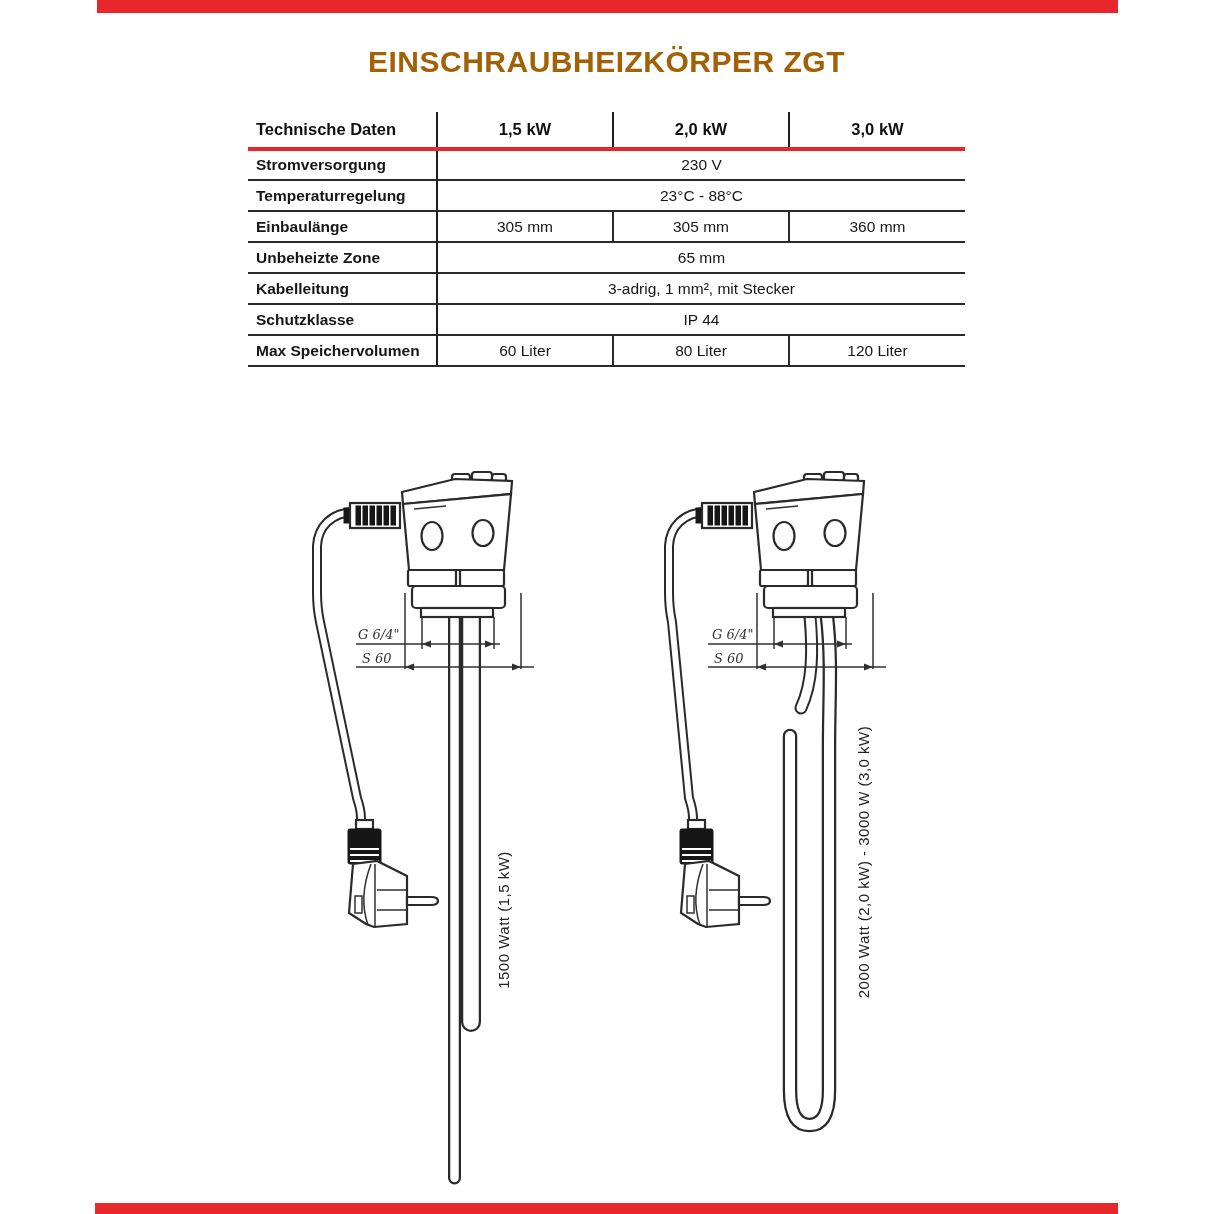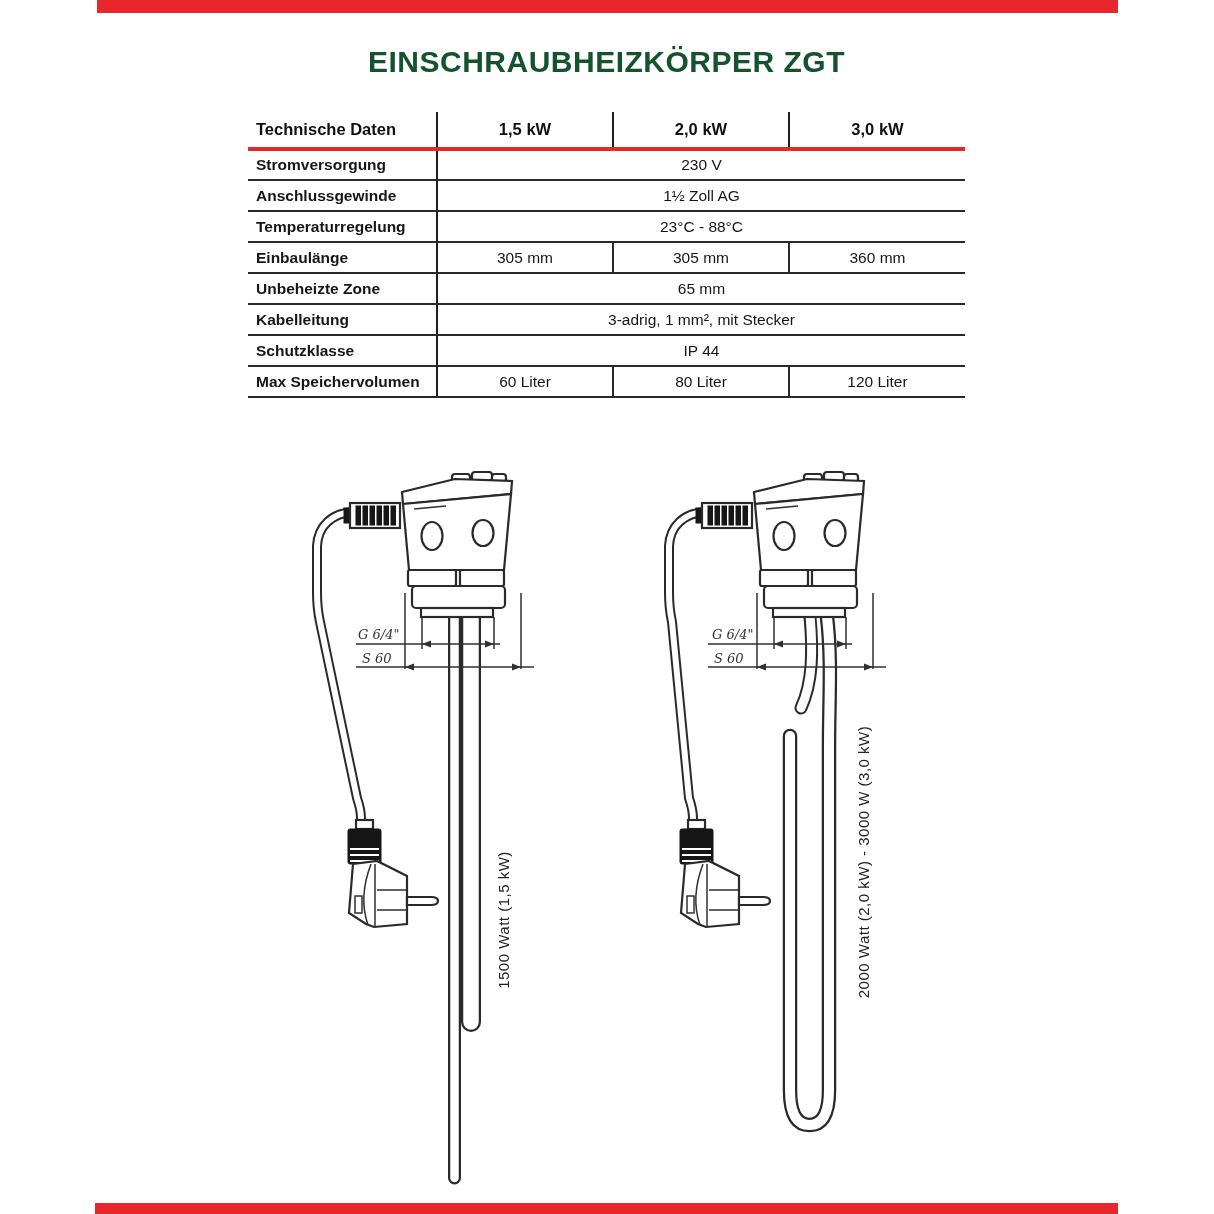--- a/index.html
+++ b/index.html
@@ -6,21 +6,21 @@
   body{
     width:1214px;height:1214px;position:relative;background:#ffffff;
     font-family:"Liberation Sans", sans-serif;color:#161616;overflow:hidden;
   }
   .bar{position:absolute;background:#e8272c;}
   .bar-top{top:0;left:97px;right:96px;height:13px;}
   .bar-bottom{bottom:0;left:95px;right:96px;height:11px;}
 
   .title{
     position:absolute;top:45px;left:248px;width:717px;text-align:center;
-    font-size:30px;font-weight:800;letter-spacing:.5px;color:#14532d;
+    font-size:30px;font-weight:800;letter-spacing:.5px;color:#a16207;
   }
 
   table.specs{
     position:absolute;left:248px;top:112px;width:717px;
     border-collapse:collapse;table-layout:fixed;
   }
   table.specs thead tr{height:37px;}
   table.specs tbody tr{height:31px;}
   table.specs th{
     border-bottom:4px solid #e8272c;font-size:16.5px;font-weight:bold;
@@ -68,24 +68,20 @@
       <th class="lbl">Technische Daten</th>
       <th class="v">1,5 kW</th>
       <th class="v">2,0 kW</th>
       <th class="v">3,0 kW</th>
     </tr>
   </thead>
   <tbody>
     <tr>
       <td class="lbl">Stromversorgung</td>
       <td colspan="3">230 V</td>
-    </tr>
-    <tr>
-      <td class="lbl">Anschlussgewinde</td>
-      <td colspan="3">1½ Zoll AG</td>
     </tr>
     <tr>
       <td class="lbl">Temperaturregelung</td>
       <td colspan="3">23°C - 88°C</td>
     </tr>
     <tr>
       <td class="lbl">Einbaulänge</td>
       <td>305 mm</td>
       <td class="vdiv">305 mm</td>
       <td class="vdiv">360 mm</td>

